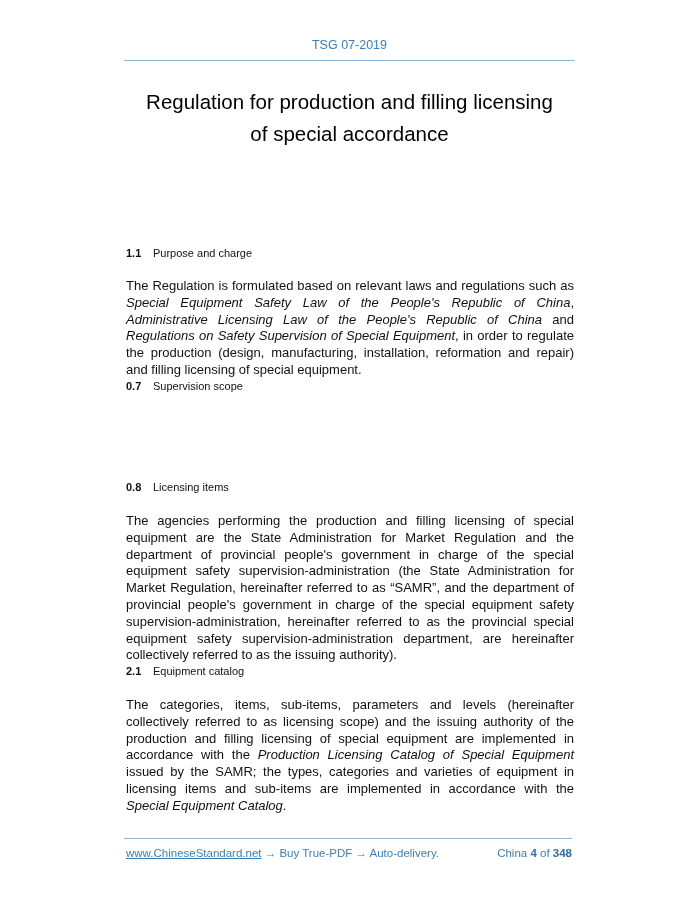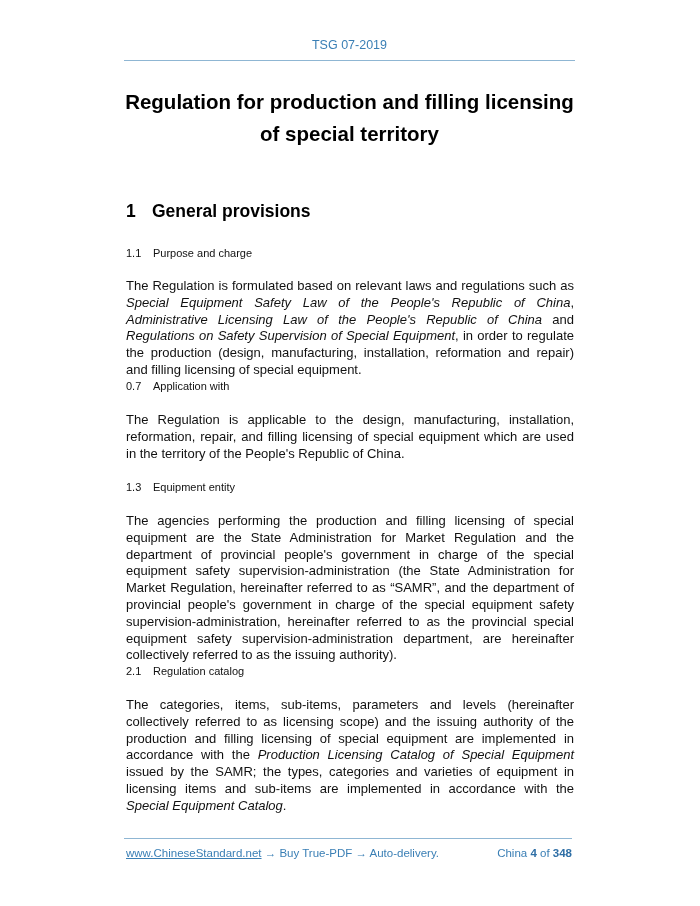--- a/index.html
+++ b/index.html
@@ -4,69 +4,65 @@
   <style>
     html, body { margin: 0; padding: 0; background: #ffffff; }
     body { width: 700px; height: 906px; position: relative; overflow: hidden;
            font-family: "Liberation Sans", sans-serif; color: #111; }
     .page { position: absolute; left: 0; top: 0; width: 700px; height: 906px; }
     .hdr-code { position: absolute; left: 124px; width: 451px; top: 38px; text-align: center;
                 font-size: 12.5px; color: #3a7fb5; }
     .hdr-line { position: absolute; left: 124px; width: 451px; top: 60px; height: 0;
                 border-top: 1px solid #8fb6d3; }
     .title { position: absolute; left: 124px; width: 451px; top: 86px; text-align: center;
-             font-weight: bold; font-size: 20.5px; line-height: 32px; color: #000; }
+             font-weight: normal; font-size: 20.5px; line-height: 32px; color: #000; }
     .h1 { position: absolute; left: 126px; top: 201px; font-weight: bold; font-size: 17.5px; color: #000; }
     .h1 .num { display: inline-block; width: 26px; }
     .h2 { position: absolute; left: 126px; font-size: 11px; color: #111; }
-    .h2 .num { font-weight: normal; display: inline-block; width: 27px; }
+    .h2 .num { font-weight: bold; display: inline-block; width: 27px; }
     .para { position: absolute; left: 126px; width: 448px; font-size: 13px; line-height: 16.8px;
             text-align: justify; color: #111; }
     .para i { font-style: italic; }
     .ftr-line { position: absolute; left: 124px; width: 448px; top: 838px; height: 0;
                 border-top: 1px solid #8fb6d3; }
     .ftr { position: absolute; left: 126px; top: 847px; width: 446px; font-size: 11.5px; color: #3a7fb5; }
     .ftr a { color: #3a7fb5; text-decoration: underline; }
     .ftr .right { position: absolute; right: 0; top: 0; }
     .ftr .right b { font-weight: bold; color: #2f6fa6; }
   </style>
 </head>
 <body>
 
 <div class="page">
 
   <div class="hdr-code">TSG 07-2019</div>
   <div class="hdr-line"></div>
 
   <div class="title">
     <div>Regulation for production and filling licensing</div>
-    <div>of special territory</div>
+    <div>of special accordance</div>
   </div>
 
-  <div class="h1">
-    <span class="num">1</span><span>General provisions</span>
-  </div>
 
   <div class="h2" style="top:247px">
     <span class="num">1.1</span><span>Purpose and charge</span>
   </div>
   <div class="para" style="top:278px"><span>The Regulation is formulated based on relevant laws and regulations such as </span><i>Special Equipment Safety Law of the People's Republic of China</i><span>, </span><i>Administrative Licensing Law of the People's Republic of China</i><span> and </span><i>Regulations on Safety Supervision of Special Equipment</i><span>, in order to regulate the production (design, manufacturing, installation, reformation and repair) and filling licensing of special equipment.</span></div>
 
   <div class="h2" style="top:380px">
-    <span class="num">0.7</span><span>Application with</span>
+    <span class="num">0.7</span><span>Supervision scope</span>
   </div>
-  <div class="para" style="top:412px"><span>The Regulation is applicable to the design, manufacturing, installation, reformation, repair, and filling licensing of special equipment which are used in the territory of the People's Republic of China.</span></div>
 
   <div class="h2" style="top:481px">
-    <span class="num">1.3</span><span>Equipment entity</span>
+    <span class="num">0.8</span><span>Licensing items</span>
   </div>
   <div class="para" style="top:513px"><span>The agencies performing the production and filling licensing of special equipment are the State Administration for Market Regulation and the department of provincial people's government in charge of the special equipment safety supervision-administration (the State Administration for Market Regulation, hereinafter referred to as “SAMR”, and the department of provincial people's government in charge of the special equipment safety supervision-administration, hereinafter referred to as the provincial special equipment safety supervision-administration department, are hereinafter collectively referred to as the issuing authority).</span></div>
 
   <div class="h2" style="top:665px">
-    <span class="num">2.1</span><span>Regulation catalog</span>
+    <span class="num">2.1</span><span>Equipment catalog</span>
   </div>
   <div class="para" style="top:697px"><span>The categories, items, sub-items, parameters and levels (hereinafter collectively referred to as licensing scope) and the issuing authority of the production and filling licensing of special equipment are implemented in accordance with the </span><i>Production Licensing Catalog of Special Equipment</i><span> issued by the SAMR; the types, categories and varieties of equipment in licensing items and sub-items are implemented in accordance with the </span><i>Special Equipment Catalog</i><span>.</span></div>
 
   <div class="ftr-line"></div>
   <div class="ftr">
     <a>www.ChineseStandard.net</a><span> → Buy True-PDF → Auto-delivery.</span>
     <span class="right">
       <span>China</span>
       <b>4</b>
       <span>of</span>

